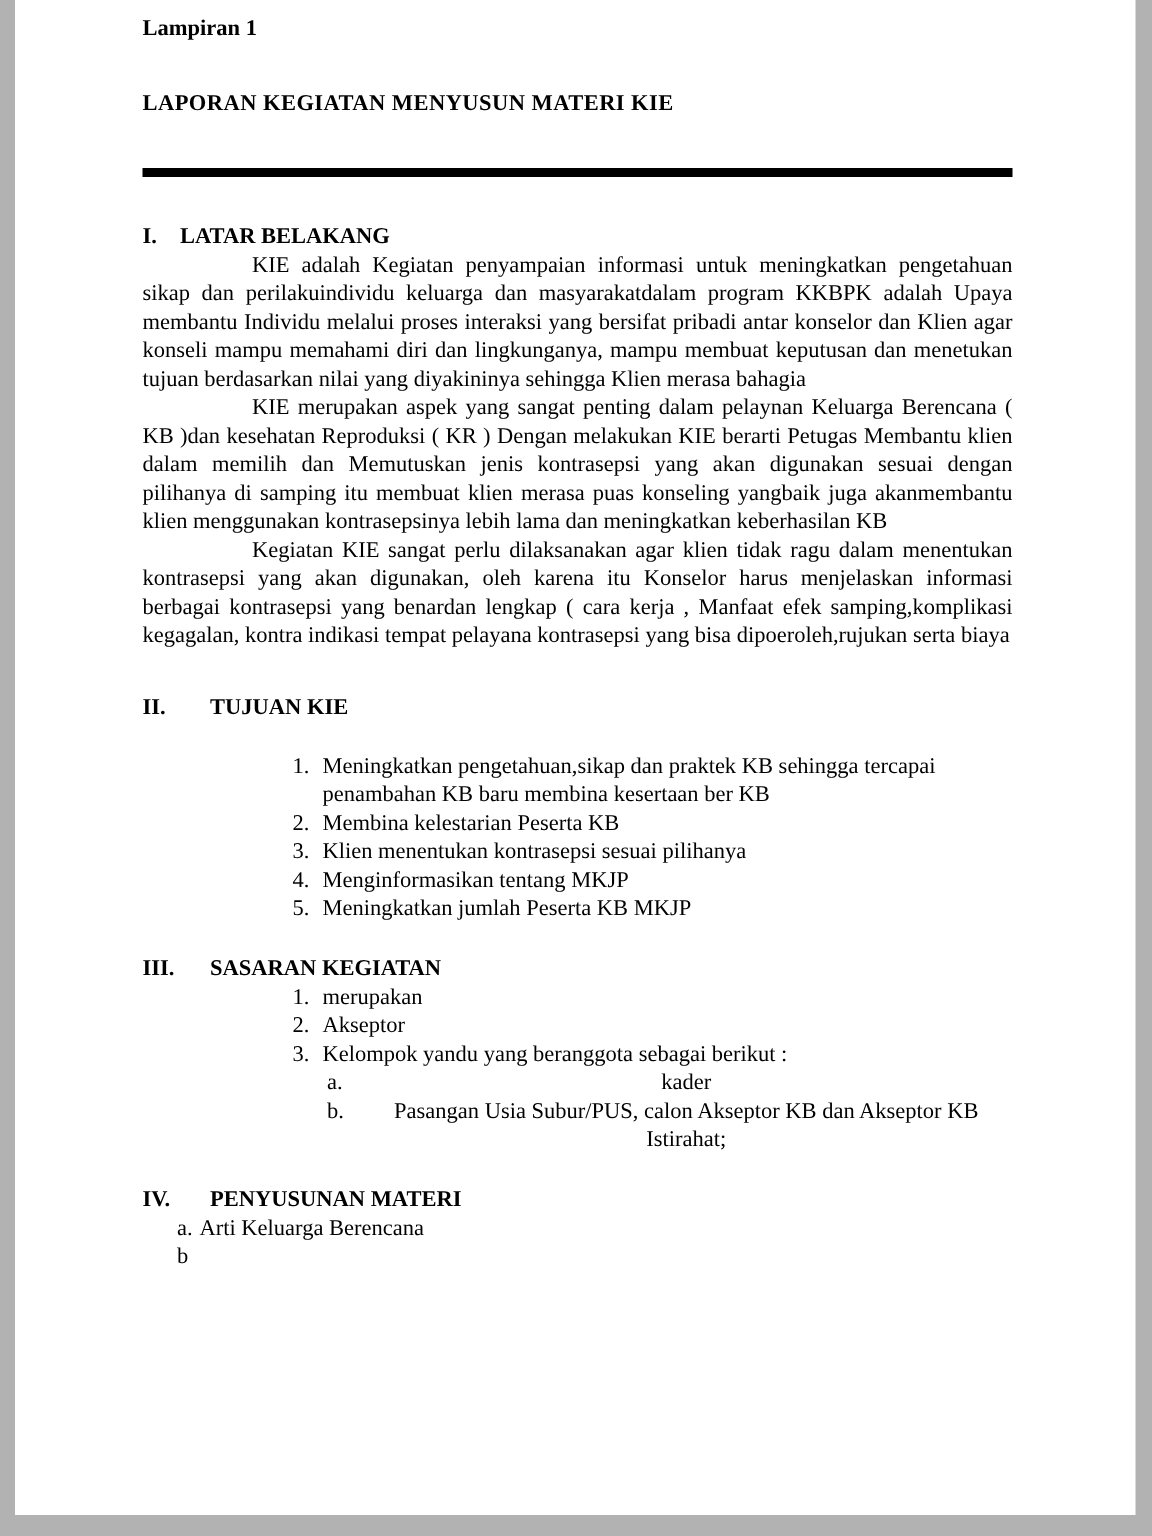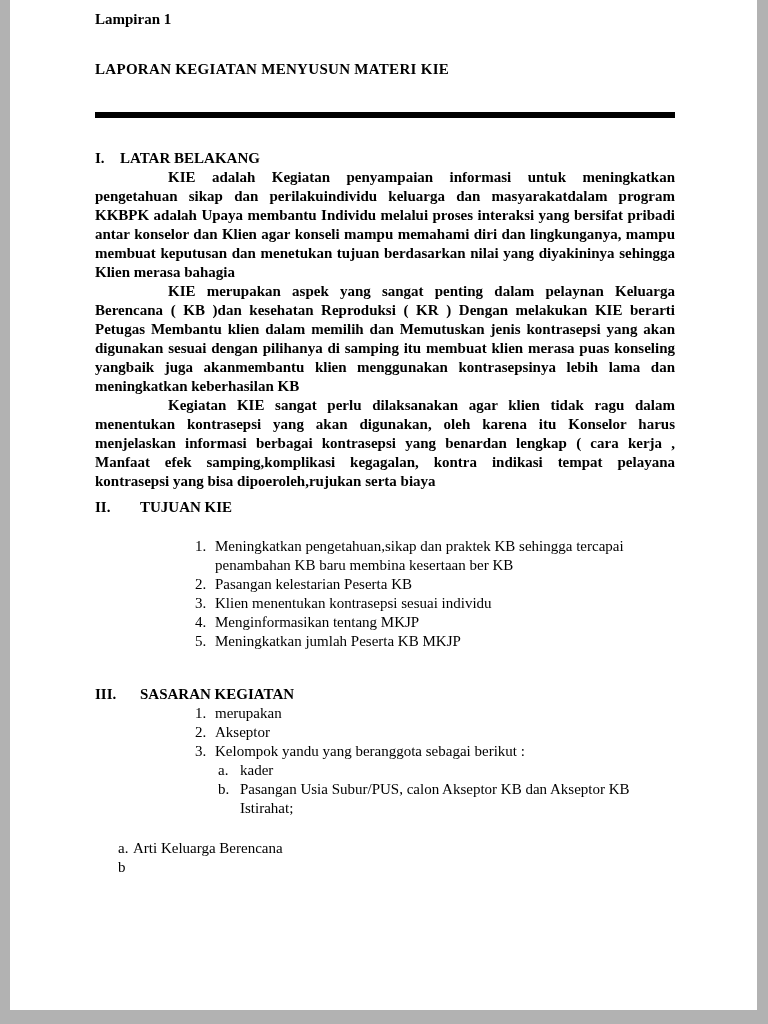--- a/index.html
+++ b/index.html
@@ -29,38 +29,37 @@
   .rule{
     margin-top:33px;
     height:6px;
     background:#000;
   }
   .heading{display:flex;font-weight:bold;}
   .sec-num{display:inline-block;flex:0 0 auto;}
   .w25{width:25px;}
   .w45{width:45px;}
   .sec-1{margin-top:31px;}
-  .sec-2{margin-top:7px;}
-  .sec-3{margin-top:34px;font-family:Liberation Serif, serif;}
+  .sec-2{margin-top:29px;}
+  .sec-3{margin-top:21px;font-family:Liberation Serif, serif;}
   .sec-4{margin-top:21px;}
   .para{
     margin:0;
     text-align:justify;
     text-indent:73px;
-    font-weight:bold;
   }
   .list{margin-top:20px;}
   .list.tight{margin-top:0;}
   .list-item{display:flex;margin-left:100px;}
   .list-item .li-num{flex:0 0 20px;}
   .list-item .li-text{flex:1;}
   .sub-list{margin-left:123px;}
   .sub-item{display:flex;}
   .sub-item .li-num{flex:0 0 22px;}
-  .sub-item .li-text{flex:1;}
+  .sub-item .li-text{flex:1;text-align:center;}
   .iv-intro{margin-left:33px;}
   .iv-point{display:flex;margin-left:23px;}
   .iv-point .li-num{flex:0 0 15px;}
   .iv-text{
     margin:0 0 0 57px;
     text-align:justify;
   }
 </style>
 </head>
 <body>
@@ -89,25 +88,25 @@
         <span class="sec-num w45">II.</span>
         <span class="sec-title">TUJUAN KIE</span>
       </div>
       <div class="list">
         <div class="list-item">
           <span class="li-num">1.</span>
           <span class="li-text">Meningkatkan pengetahuan,sikap dan praktek KB sehingga tercapai penambahan KB baru membina kesertaan  ber KB</span>
         </div>
         <div class="list-item">
           <span class="li-num">2.</span>
-          <span class="li-text">Pasangan kelestarian Peserta KB</span>
+          <span class="li-text">Membina kelestarian Peserta KB</span>
         </div>
         <div class="list-item">
           <span class="li-num">3.</span>
-          <span class="li-text">Klien menentukan kontrasepsi sesuai individu</span>
+          <span class="li-text">Klien menentukan kontrasepsi sesuai pilihanya</span>
         </div>
         <div class="list-item">
           <span class="li-num">4.</span>
           <span class="li-text">Menginformasikan tentang MKJP</span>
         </div>
         <div class="list-item">
           <span class="li-num">5.</span>
           <span class="li-text">Meningkatkan jumlah Peserta KB MKJP</span>
         </div>
       </div>
@@ -138,20 +137,24 @@
           <span class="li-text">kader</span>
         </div>
         <div class="sub-item">
           <span class="li-num">b.</span>
           <span class="li-text">Pasangan Usia Subur/PUS, calon Akseptor KB dan Akseptor KB Istirahat;</span>
         </div>
       </div>
     </section>
 
     <section class="sec-4">
+      <div class="heading">
+        <span class="sec-num w45">IV.</span>
+        <span class="sec-title">PENYUSUNAN MATERI</span>
+      </div>
 
       <div class="iv-point">
         <span class="li-num">a.</span>
         <span class="li-text">Arti Keluarga Berencana</span>
       </div>
 
       <div class="iv-point">
         <span class="li-num">b</span>
       </div>
     </section>

